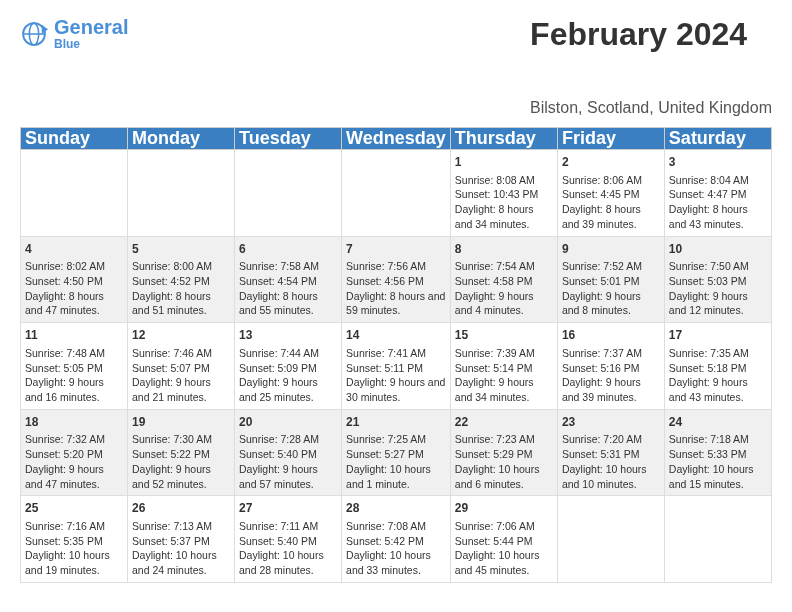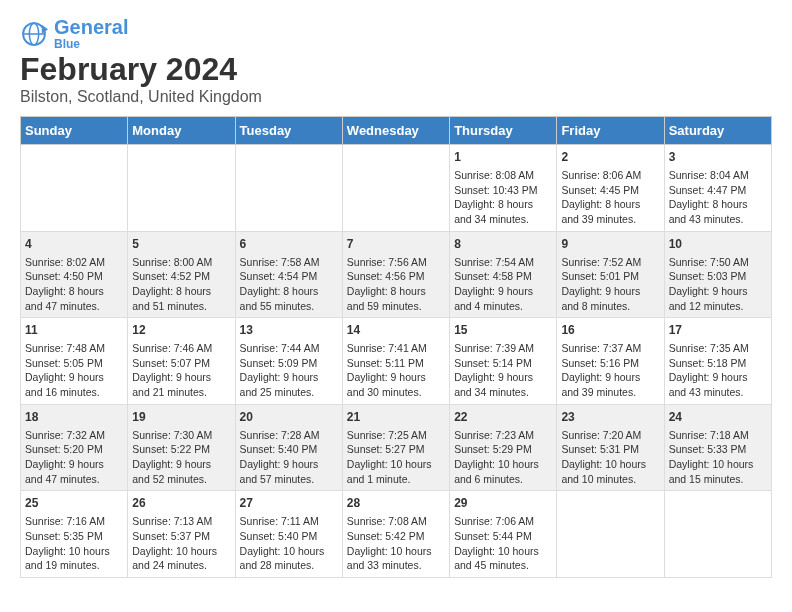--- a/index.html
+++ b/index.html
@@ -8,21 +8,20 @@
       background: #fff;
       width: 792px;
       min-height: 612px;
       padding: 16px 20px;
     }
     .header-area {
       display: flex;
       justify-content: space-between;
       align-items: flex-start;
       margin-bottom: 10px;
-      flex-direction: column;
     }
     .logo {
       display: flex;
       align-items: center;
       gap: 6px;
     }
     .logo-icon {
       width: 28px;
       height: 28px;
     }
@@ -30,34 +29,35 @@
       text-align: left;
     }
     .main-title {
       font-size: 32px;
       font-weight: bold;
       color: #333;
     }
     .subtitle {
       font-size: 16px;
       color: #555;
+      margin-top: 46px;
     }
     .calendar {
       width: 100%;
       border-collapse: collapse;
       font-size: 11px;
     }
     .calendar thead tr {
       background-color: #3a7fc1;
       color: #fff;
     }
     .calendar thead th {
-      padding: 6px 4px;
+      padding: 0 4px;
       text-align: left;
-      font-size: 13px;
+      font-size: 18px;
       font-weight: bold;
       border: 1px solid #ccc;
     }
     .calendar tbody tr {
       border-bottom: 1px solid #ccc;
     }
     .calendar tbody td {
       vertical-align: top;
       padding: 4px 4px;
       border: 1px solid #ddd;

